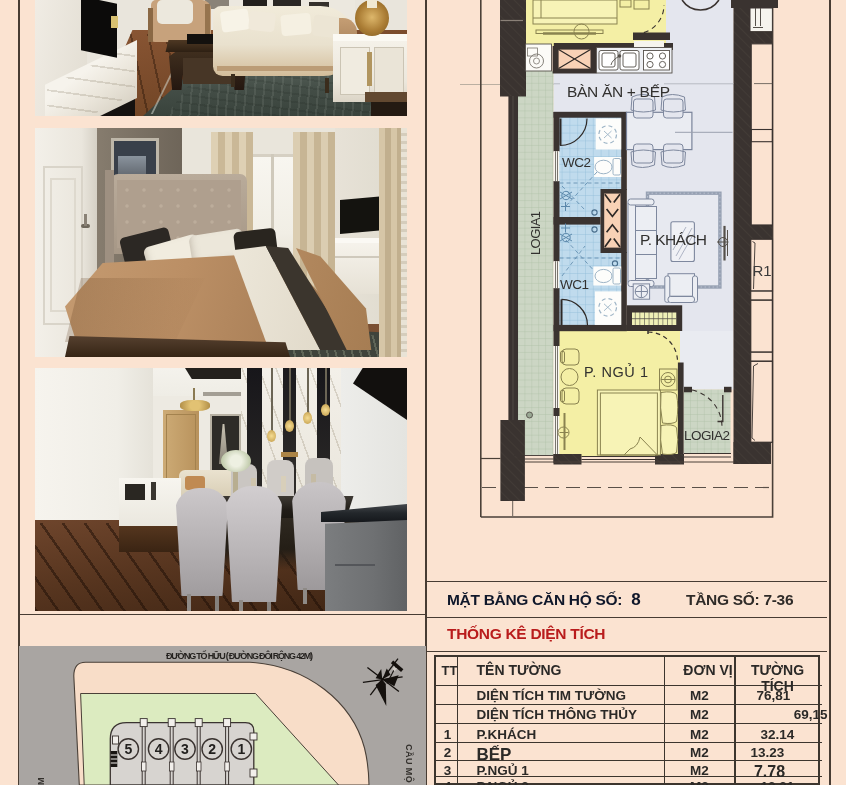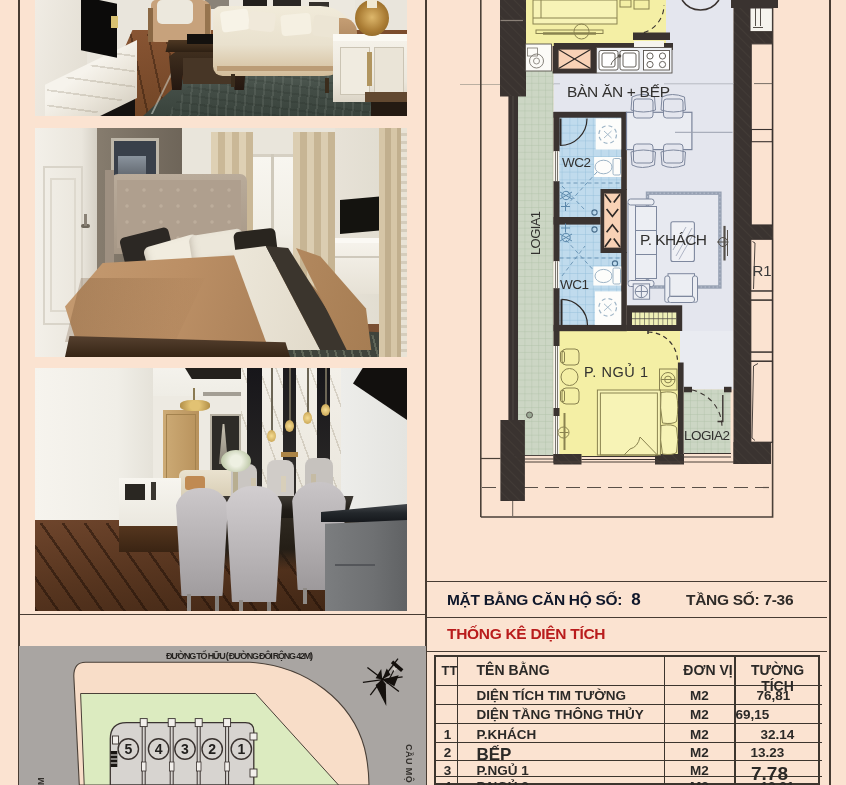--- a/index.html
+++ b/index.html
@@ -747,46 +747,46 @@
   <div class="abs" style="left:298.5px;top:0;width:1.6px;height:130px;background:#3c352e;"></div>
 
   <div class="abs" style="left:0;top:27.5px;width:386px;height:1.6px;background:#3c352e;"></div>
   <div class="abs" style="left:0;top:46.5px;width:386px;height:1.6px;background:#3c352e;"></div>
   <div class="abs" style="left:0;top:65.5px;width:386px;height:1.6px;background:#3c352e;"></div>
   <div class="abs" style="left:0;top:84.5px;width:386px;height:1.6px;background:#3c352e;"></div>
   <div class="abs" style="left:0;top:102.5px;width:386px;height:1.6px;background:#3c352e;"></div>
   <div class="abs" style="left:0;top:118.5px;width:386px;height:1.6px;background:#3c352e;"></div>
 
   <div class="abs" style="left:2px;top:6px;width:20px;text-align:right;font-size:13px;">TT</div>
-  <div class="abs" style="left:41px;top:5px;font-size:14px;">TÊN BẰNG</div>
+  <div class="abs" style="left:41px;top:5px;font-size:14px;">TÊN TƯỜNG</div>
   <div class="abs" style="left:230px;top:5px;width:85px;text-align:center;font-size:14px;">ĐƠN VỊ</div>
   <div class="abs" style="left:300px;top:5px;width:84px;text-align:center;font-size:14px;">TƯỜNG TÍCH</div>
 
   <div class="abs" style="left:41px;top:31px;font-size:13.5px;">DIỆN TÍCH TIM TƯỜNG</div>
   <div class="abs" style="left:230px;top:31px;width:68px;text-align:center;font-size:13.5px;">M2</div>
   <div class="abs" style="left:300px;top:31px;width:76px;text-align:center;font-size:13.5px;">76,81</div>
 
-  <div class="abs" style="left:41px;top:50px;font-size:13.5px;">DIỆN TẦNG THÔNG THỦY</div>
+  <div class="abs" style="left:41px;top:50px;font-size:13.5px;">DIỆN TÍCH THÔNG THỦY</div>
   <div class="abs" style="left:230px;top:50px;width:68px;text-align:center;font-size:13.5px;">M2</div>
-  <div class="abs" style="left:300px;top:50px;width:92px;text-align:left;font-size:13.5px;">69,15</div>
+  <div class="abs" style="left:300px;top:50px;width:92px;text-align:right;font-size:13.5px;">69,15</div>
 
   <div class="abs" style="left:2px;top:69.5px;width:20px;text-align:center;font-size:13.5px;">1</div>
   <div class="abs" style="left:41px;top:69.5px;font-size:13.5px;">P.KHÁCH</div>
   <div class="abs" style="left:230px;top:69.5px;width:68px;text-align:center;font-size:13.5px;">M2</div>
   <div class="abs" style="left:300px;top:69.5px;width:84px;text-align:center;font-size:13.5px;">32.14</div>
 
   <div class="abs" style="left:2px;top:88px;width:20px;text-align:center;font-size:13.5px;">2</div>
   <div class="abs" style="left:41px;top:88px;font-size:17px;">BẾP</div>
   <div class="abs" style="left:230px;top:88px;width:68px;text-align:center;font-size:13.5px;">M2</div>
   <div class="abs" style="left:300px;top:88px;width:64px;text-align:center;font-size:13.5px;">13.23</div>
 
   <div class="abs" style="left:2px;top:105.5px;width:20px;text-align:center;font-size:13.5px;">3</div>
   <div class="abs" style="left:41px;top:105.5px;font-size:13.5px;">P.NGỦ 1</div>
   <div class="abs" style="left:230px;top:105.5px;width:68px;text-align:center;font-size:13.5px;">M2</div>
-  <div class="abs" style="left:300px;top:105.5px;width:68px;text-align:center;font-size:19px;">7.78</div>
+  <div class="abs" style="left:300px;top:105.5px;width:68px;text-align:center;font-size:16px;">7.78</div>
 
   <div class="abs" style="left:2px;top:122px;width:20px;text-align:center;font-size:13.5px;">4</div>
   <div class="abs" style="left:41px;top:122px;font-size:13.5px;">P.NGỦ 2</div>
   <div class="abs" style="left:230px;top:122px;width:68px;text-align:center;font-size:13.5px;">M2</div>
   <div class="abs" style="left:300px;top:122px;width:84px;text-align:center;font-size:13.5px;">12.31</div>
 </div>
 
 </div>
 
 </body></html>

